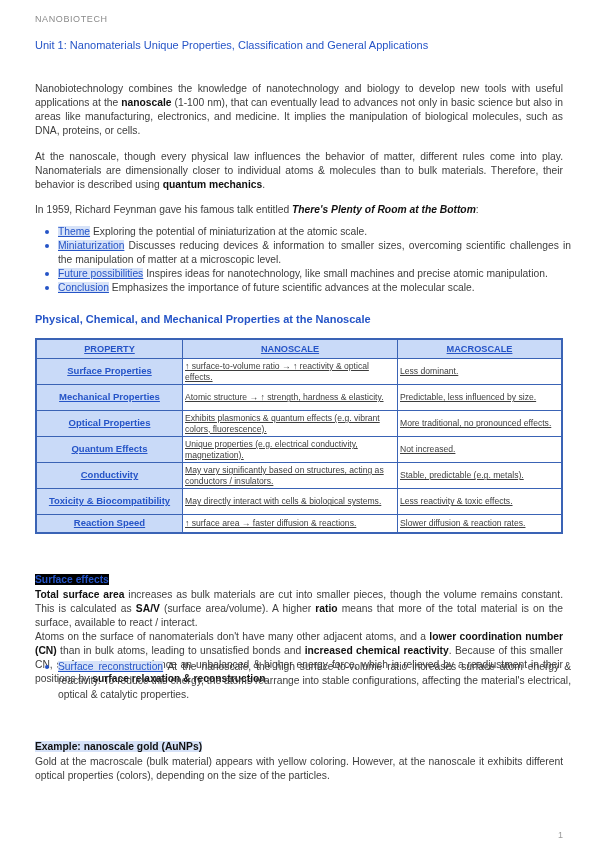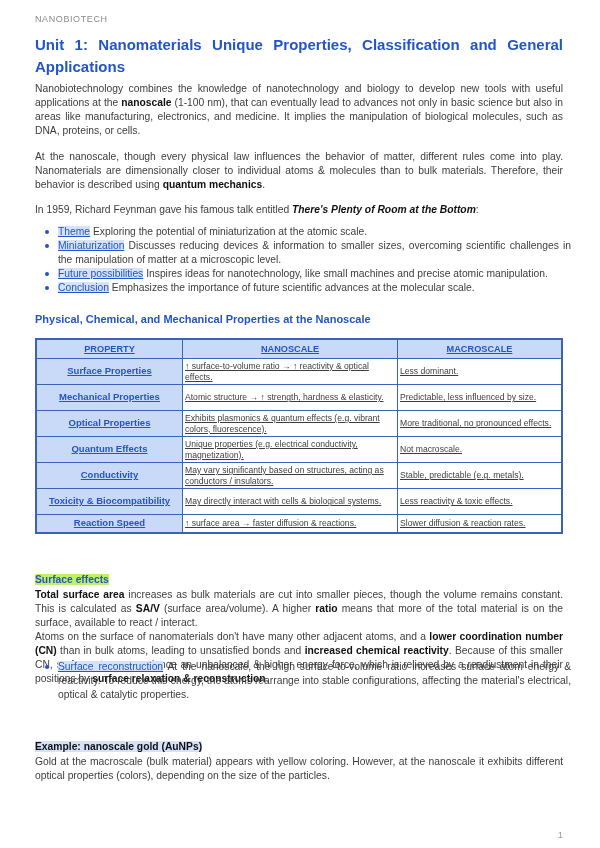--- a/index.html
+++ b/index.html
@@ -6,21 +6,21 @@
   body {
     width: 600px; height: 848px; position: relative; overflow: hidden;
     font-family: "Liberation Sans", sans-serif; color: #3a3a3a;
   }
   .runner {
     position: absolute; left: 35px; top: 14px;
     font-size: 9px; letter-spacing: 0.6px; color: #8a8a8a;
   }
   .title {
     position: absolute; left: 35px; top: 34px; width: 528px;
-    font-size: 15px; font-weight: bold; color: #2554c7; line-height: 22px;
+    font-size: 11px; font-weight: normal; color: #2554c7; line-height: 22px;
     text-align: justify; text-align-last: left;
   }
   .para {
     position: absolute; left: 35px; width: 528px;
     font-size: 10.3px; line-height: 14px; text-align: justify; color: #3d3d3d;
   }
   .para b { color: #111; }
   .para .bi { font-weight: bold; font-style: italic; color: #111; }
   ul.bul { position: absolute; left: 35px; width: 528px; margin: 8px; padding: 0; list-style: none;
     font-size: 10.3px; line-height: 14px; color: #3d3d3d; }
@@ -103,41 +103,41 @@
       <td>Predictable, less influenced by size.</td>
     </tr>
     <tr class="r">
       <td class="pcol">Optical Properties</td>
       <td class="ncol">Exhibits plasmonics &amp; quantum effects (e.g. vibrant colors, fluorescence).</td>
       <td>More traditional, no pronounced effects.</td>
     </tr>
     <tr class="r">
       <td class="pcol">Quantum Effects</td>
       <td class="ncol">Unique properties (e.g. electrical conductivity, magnetization).</td>
-      <td>Not macroscale.</td>
+      <td>Not increased.</td>
     </tr>
     <tr class="r">
       <td class="pcol">Conductivity</td>
       <td class="ncol">May vary significantly based on structures, acting as conductors / insulators.</td>
       <td>Stable, predictable (e.g. metals).</td>
     </tr>
     <tr class="r">
       <td class="pcol">Toxicity &amp; Biocompatibility</td>
       <td class="ncol">May directly interact with cells &amp; biological systems.</td>
       <td>Less reactivity &amp; toxic effects.</td>
     </tr>
     <tr class="r short">
       <td class="pcol">Reaction Speed</td>
       <td class="ncol">↑ surface area → faster diffusion &amp; reactions.</td>
       <td>Slower diffusion &amp; reaction rates.</td>
     </tr>
   </tbody>
 </table>
 
-<div class="subhead-hl" style="top:574px; color:#2554c7; background:#bef264;">Surface effects</div>
+<div class="subhead-hl" style="top:574px; color:#2554c7; background:#000000;">Surface effects</div>
 
 <div class="para" style="top:588px;">
   <b>Total surface area</b><span> increases as bulk materials are cut into smaller pieces, though the volume remains constant. This is calculated as </span><b>SA/V</b><span> (surface area/volume). A higher </span><b>ratio</b><span> means that more of the total material is on the surface, available to react / interact.</span>
 </div>
 
 <div class="para" style="top:630px;">
   <span>Atoms on the surface of nanomaterials don't have many other adjacent atoms, and a </span><b>lower coordination number (CN)</b><span> than in bulk atoms, leading to unsatisfied bonds and </span><b>increased chemical reactivity</b><span>. Because of this smaller CN, surface atoms experience an unbalanced &amp; higher energy force, which is relieved by a readjustment in their positions by </span><b>surface relaxation &amp; reconstruction</b><span>.</span>
 </div>
 
 <ul class="bul" style="top:652px;">

